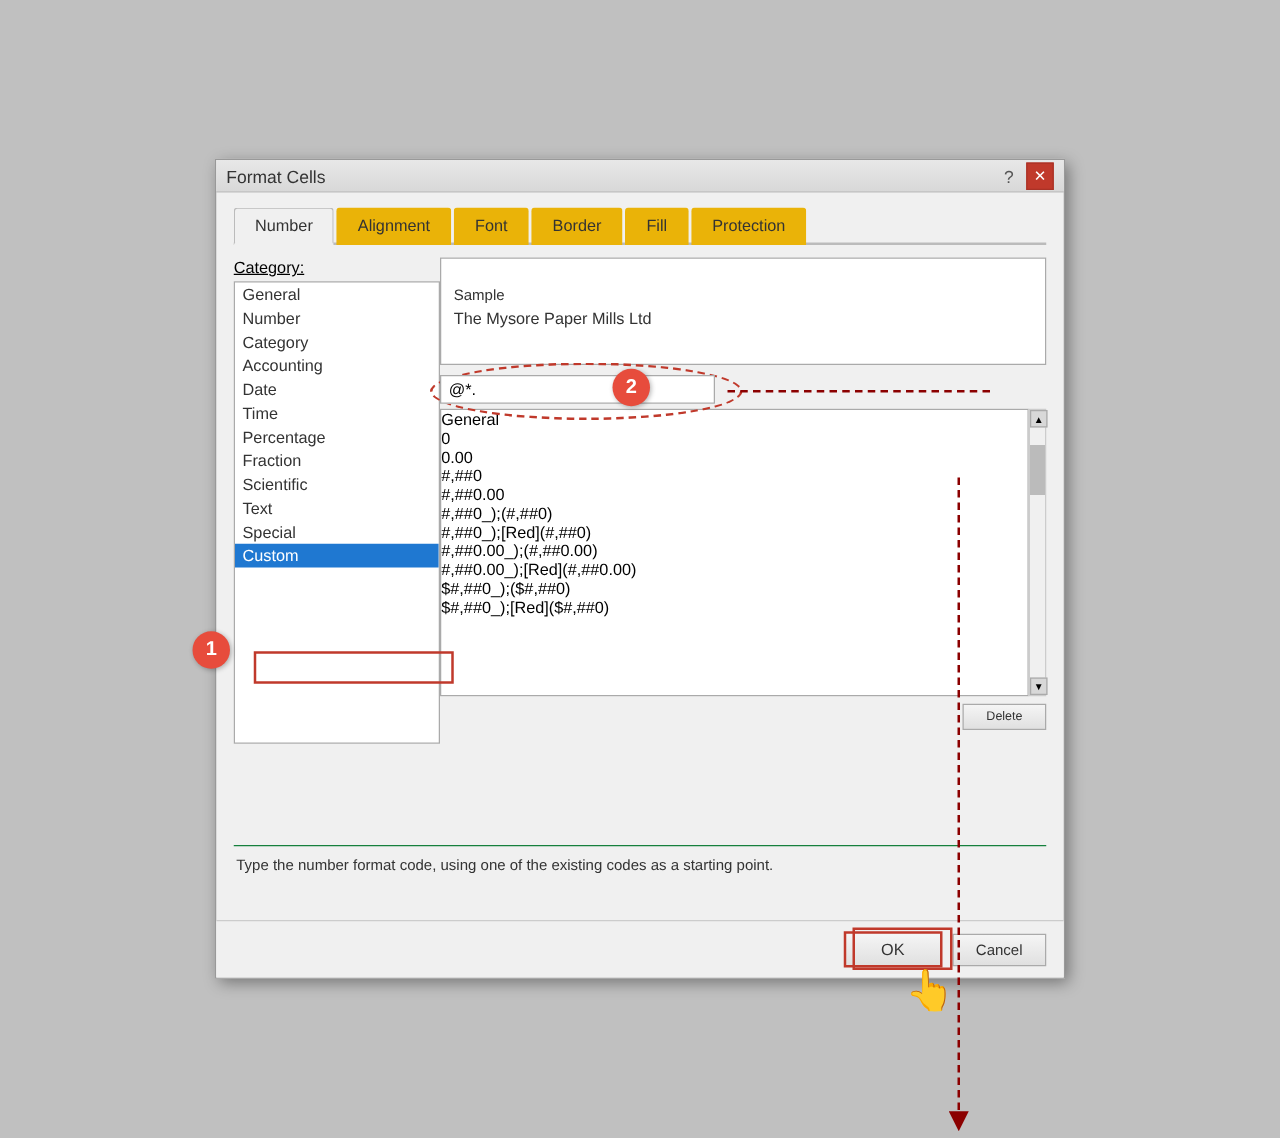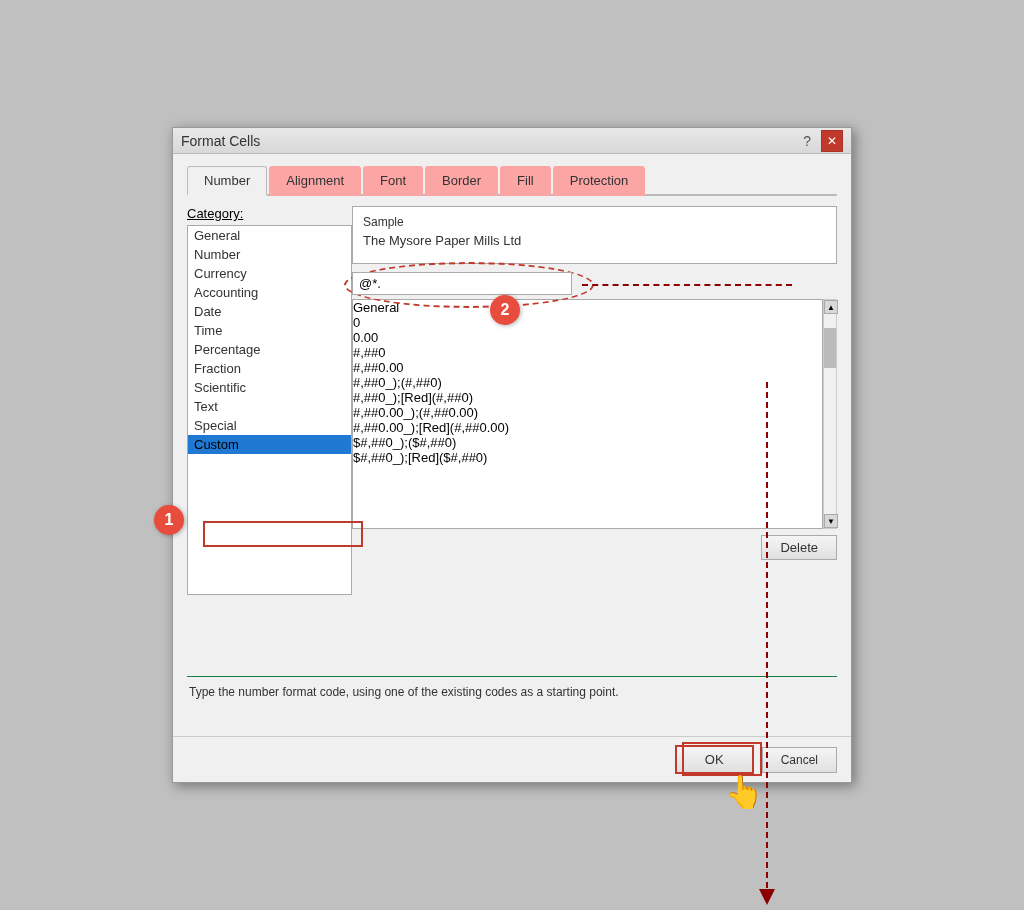--- a/index.html
+++ b/index.html
@@ -87,21 +87,21 @@
       display: flex;
       border-bottom: 2px solid #bbb;
       margin-bottom: 10px;
     }
 
     .tab {
       padding: 6px 16px;
       cursor: pointer;
       border: 1px solid transparent;
       border-bottom: none;
-      background: #fca5a5;
+      background: #eab308;
       color: #333;
       font-size: 13px;
       margin-right: 2px;
       border-top-left-radius: 3px;
       border-top-right-radius: 3px;
       position: relative;
       top: 2px;
     }
 
     .tab.active {
@@ -140,33 +140,33 @@
     }
 
     .category-list li {
       padding: 2px 6px;
       cursor: pointer;
       color: #333;
     }
 
     .category-list li.selected {
       background: #1f78d1;
-      color: #000000;
+      color: #ffffff;
     }
 
     
     .right-panel {
       flex: 1;
     }
 
     
     .sample-box {
       border: 1px solid #aaa;
       background: white;
-      padding: 8px 10px;
+      padding: 22px 10px;
       margin-bottom: 8px;
     }
 
     .sample-label {
       font-size: 12px;
       color: #333;
       margin-bottom: 4px;
     }
 
     .sample-value {
@@ -222,21 +222,21 @@
 
     
     .delete-row {
       display: flex;
       justify-content: flex-end;
       margin-top: 6px;
     }
 
     .delete-btn {
       padding: 4px 18px;
-      font-size: 13px;
+      font-size: 10px;
       background: linear-gradient(to bottom, #f5f5f5, #e0e0e0);
       border: 1px solid #aaa;
       cursor: pointer;
       color: #333;
     }
 
     
     .description-text {
       font-size: 12px;
       color: #333;
@@ -373,21 +373,21 @@
         <div class="tab">Protection</div>
       </div>
 
       <div class="main-content" style="position:relative;">
 
         <div class="category-section">
           <div class="category-label">Category:</div>
           <ul class="category-list">
             <li>General</li>
             <li>Number</li>
-            <li>Currency</li>
+            <li>Category</li>
             <li>Accounting</li>
             <li>Date</li>
             <li>Time</li>
             <li>Percentage</li>
             <li>Fraction</li>
             <li>Scientific</li>
             <li>Text</li>
             <li>Special</li>
             <li class="selected">Custom</li>
           </ul>

